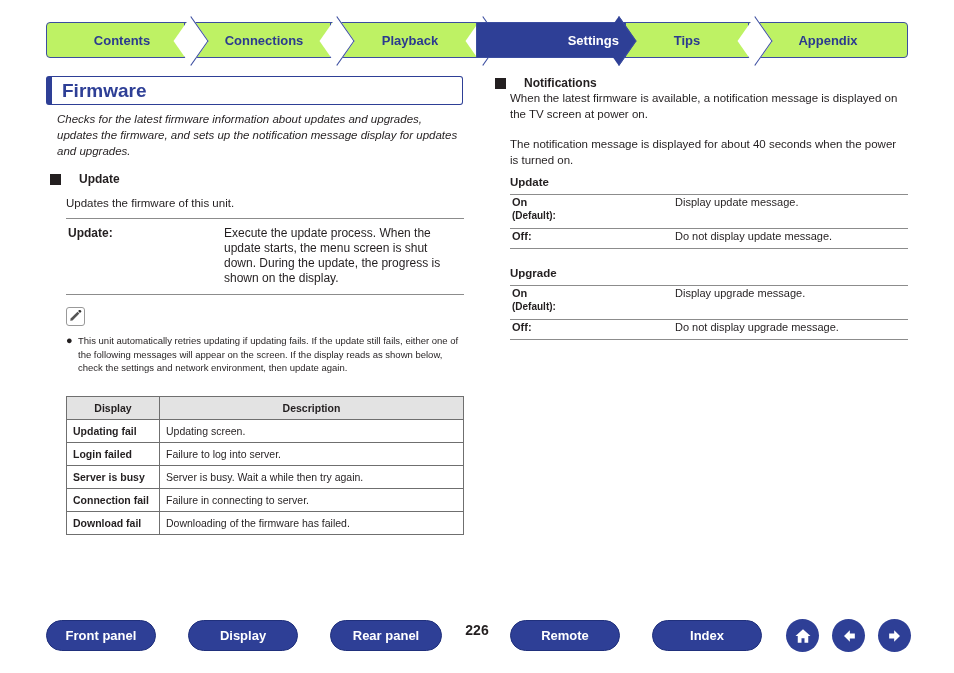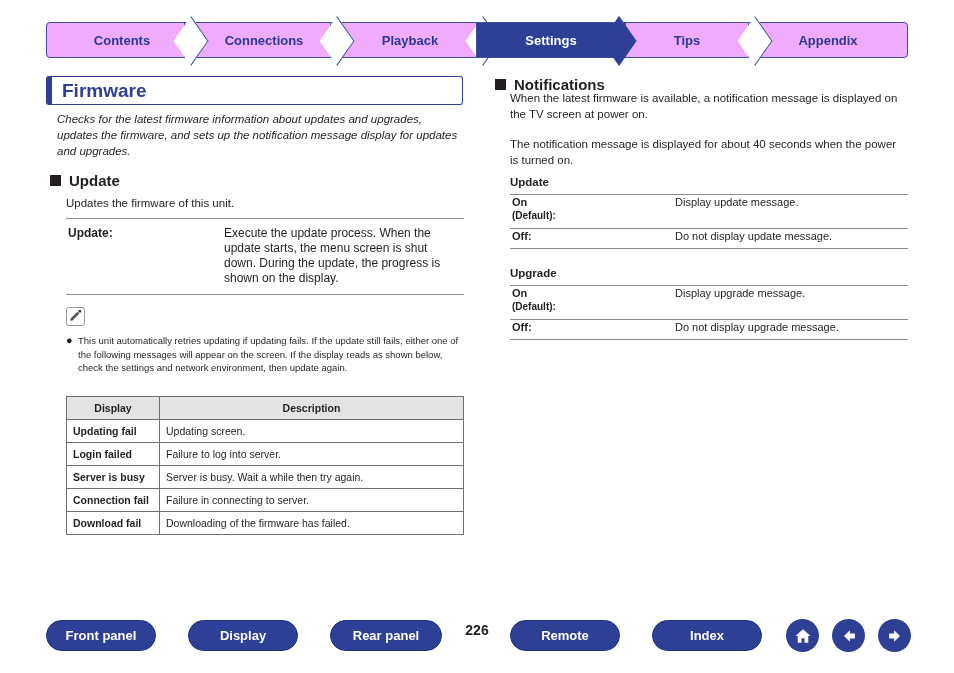--- a/index.html
+++ b/index.html
@@ -20,34 +20,34 @@
   .tabbar {
     position: absolute;
     left: 46px; top: 22px;
     width: 862px; height: 36px;
     display: flex;
   }
   .tab {
     position: relative;
     height: 36px;
     border: 1px solid #3b4da0;
-    background: #f0abfc;
+    background: #bef264;
     color: #2b3a8f;
     font-size: 13px;
     font-weight: bold;
     display: flex;
     align-items: center;
     justify-content: center;
     margin-right: -14px;
     padding: 0 6px;
   }
   .tab:nth-child(1) { width: 152px; border-top-left-radius: 4px; border-bottom-left-radius: 4px; }
   .tab:nth-child(2) { width: 160px; }
   .tab:nth-child(3) { width: 160px; }
-  .tab:nth-child(4) { width: 150px; }
+  .tab:nth-child(4) { width: 150px; justify-content: flex-end; }
   .tab:nth-child(5) { width: 150px; }
   .tab:nth-child(6) { width: 160px; border-top-right-radius: 4px; border-bottom-right-radius: 4px; }
   .tab.active {
     background: #2e3f96;
     color: #ffffff;
     z-index: 5;
   }
   
   .tab::after {
     content: "";
@@ -88,22 +88,22 @@
     left: 57px; top: 111px;
     width: 406px;
     font-size: 11.5px;
     line-height: 16px;
     font-style: italic;
   }
 
   .h2 {
     display: flex;
     align-items: center;
-    gap: 8px;
-    font-size: 15px;
+    gap: 18px;
+    font-size: 12px;
     font-weight: bold;
   }
   .h2 .sq {
     width: 11px; height: 11px;
     background: #231f20;
     display: inline-block;
   }
   .h2-update { position: absolute; left: 50px; top: 172px; }
   .h2-notif  { position: absolute; left: 495px; top: 76px; }
 

